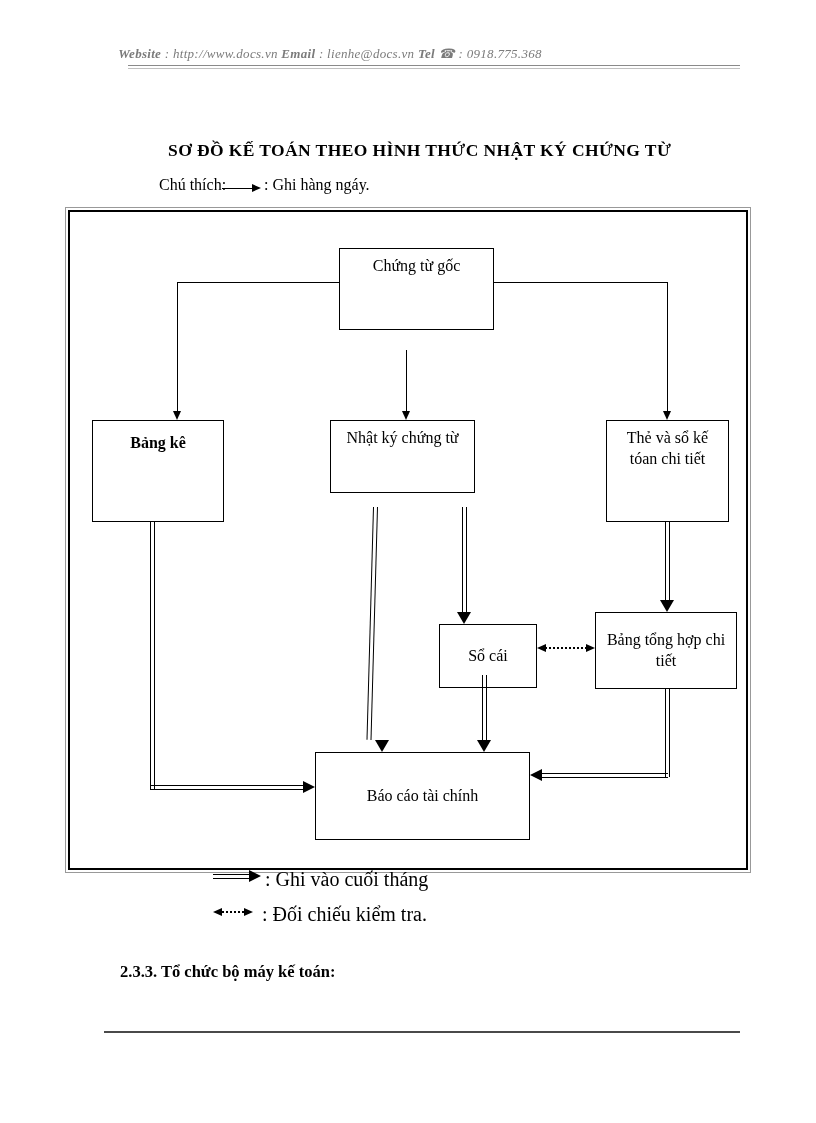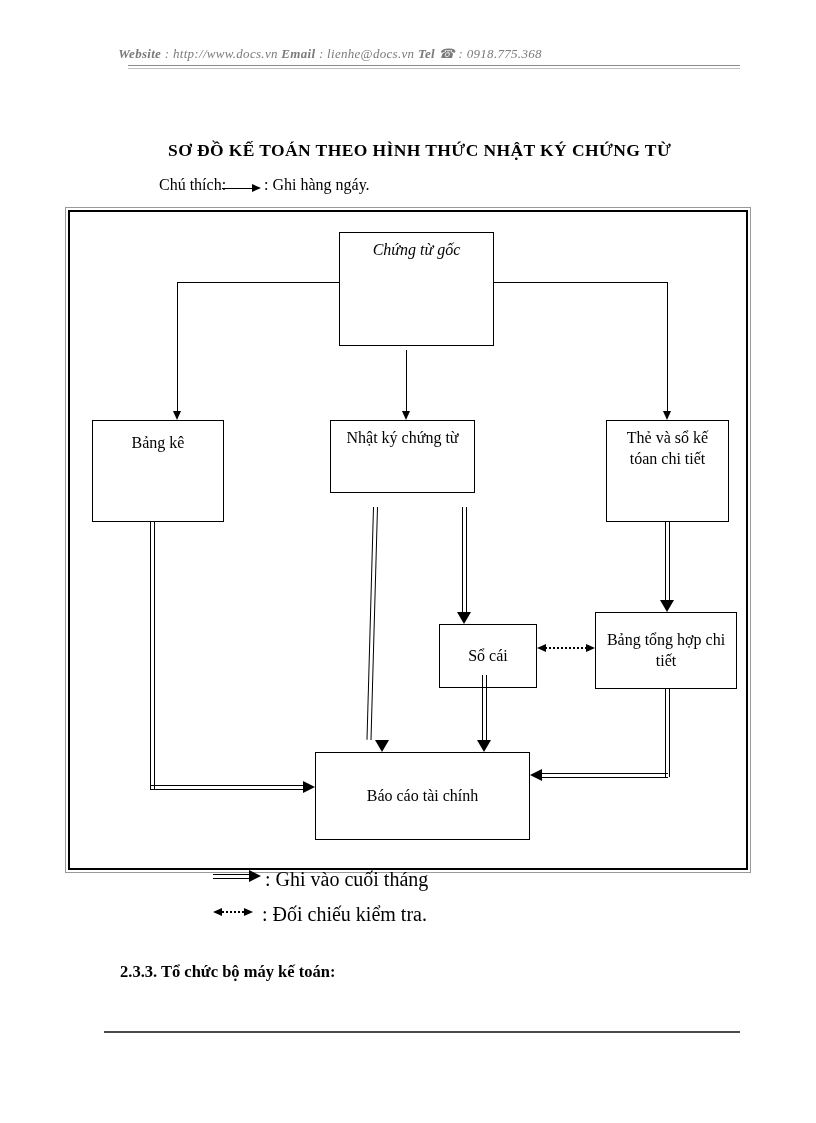--- a/index.html
+++ b/index.html
@@ -67,26 +67,26 @@
   <div class="hdr-rule"></div>
 
   <div class="doc-title">SƠ ĐỒ KẾ TOÁN THEO HÌNH THỨC NHẬT KÝ CHỨNG TỪ</div>
   <div class="legend-top-label">Chú thích:</div>
   <div class="tline" style="left:222px; top:188px; width:30px; height:1px;"></div>
   <div class="tri tri-right-s" style="left:252px; top:184px;"></div>
   <div class="legend-top-text">: Ghi hàng ngáy.</div>
 
   <div class="frame">
 
-    <div class="box top-lbl" style="left:269px; top:20px; width:155px; height:114px;font-style:italic;">
+    <div class="box top-lbl" style="left:269px; top:36px; width:155px; height:82px;">
       <span class="lbl">Chứng từ gốc</span>
     </div>
 
     <div class="box top-lbl" style="left:22px; top:208px; width:132px; height:102px;">
-      <span class="lbl" style="padding-top:12px;">Bảng kê</span>
+      <span class="lbl" style="padding-top:12px;font-weight:bold;">Bảng kê</span>
     </div>
 
     <div class="box top-lbl" style="left:260px; top:208px; width:145px; height:73px;">
       <span class="lbl">Nhật ký chứng từ</span>
     </div>
 
     <div class="box top-lbl" style="left:536px; top:208px; width:123px; height:102px;">
       <span class="lbl">Thẻ và sổ kế tóan chi tiết</span>
     </div>
 

